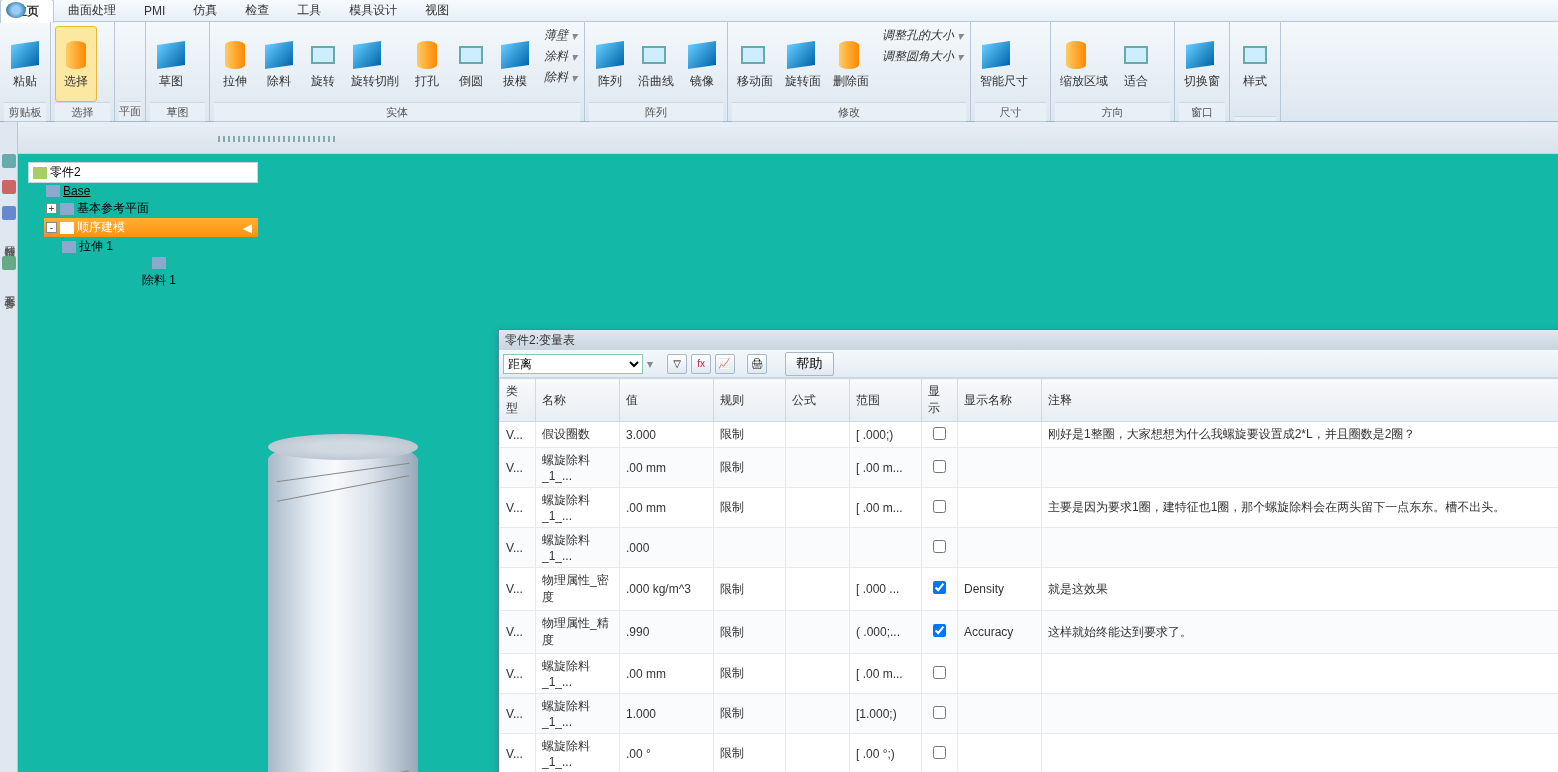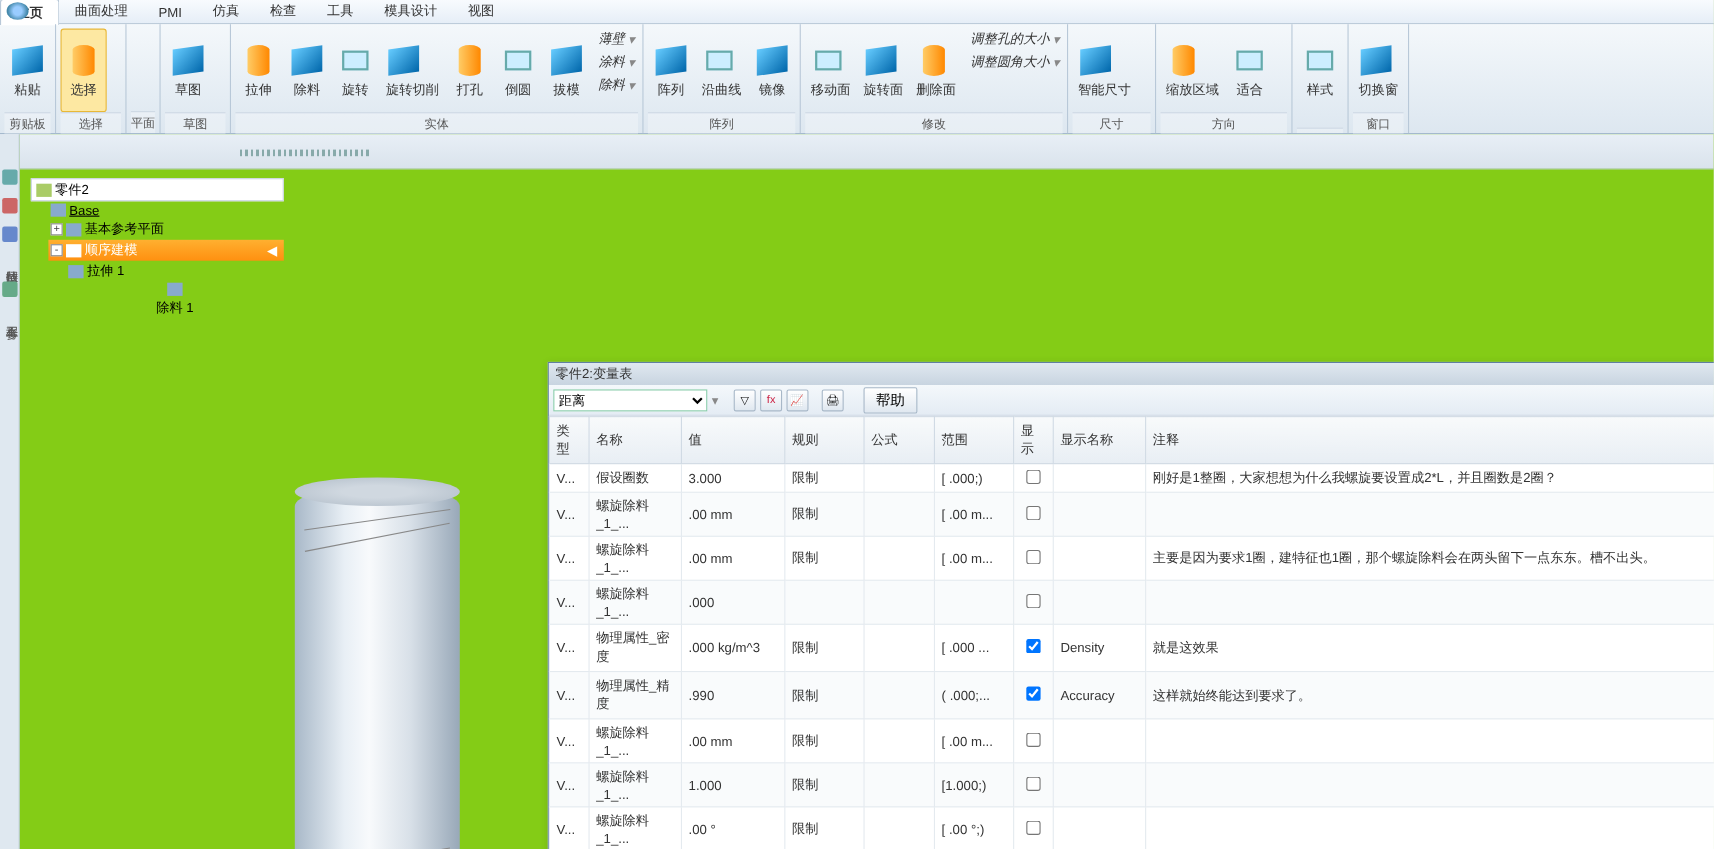--- a/index.html
+++ b/index.html
@@ -19,21 +19,21 @@
 .rbtn .ico { width: 32px; height: 32px; margin-bottom: 4px; display: flex; align-items: center; justify-content: center; }
 .rbtn .lbl { font-size: 12px; color: #333; text-align: center; line-height: 1.1; }
 .ribbon-stack { display: flex; flex-direction: column; gap: 2px; font-style: italic; }
 .ribbon-stack .srow { display: flex; align-items: center; gap: 3px; font-size: 12px; color: #333; padding: 1px 3px; cursor: pointer; }
 
 .workspace { display: flex; height: calc(772px - 122px); position: relative; }
 .left-toolbar { width: 18px; background: #dfe8f0; border-right: 1px solid #b8c8d8; display: flex; flex-direction: column; gap: 8px; padding-top: 30px; }
 .left-toolbar .ticon { width: 14px; height: 14px; margin: 2px auto; background: #6aa; border-radius: 2px; }
 .vert-text { writing-mode: vertical-rl; font-size: 11px; color: #555; margin: 8px 0; }
 
-.viewport { flex: 1; background: #84cc16; position: relative; }
+.viewport { flex: 1; background: #14b8a6; position: relative; }
 .splitter-top { height: 32px; background: linear-gradient(#e8eff6, #dae3ec); border-bottom: 1px solid #c8d4e0; position: relative; }
 .splitter-handle { position: absolute; left: 200px; top: 14px; width: 120px; height: 6px; background: repeating-linear-gradient(90deg, #8aa 0 2px, transparent 2px 5px); }
 
 .tree-panel { position: absolute; left: 10px; top: 40px; width: 230px; }
 .tree-root { display: flex; align-items: center; gap: 3px; background: #fff; border: 1px solid #c8d4e0; padding: 1px 4px; }
 .tree-item { display: flex; align-items: center; gap: 3px; padding: 1px 2px; margin-left: 12px; }
 .tree-item.sel { background: linear-gradient(#ffb030, #ff9010); color: #fff; }
 .tree-exp { width: 11px; height: 11px; border: 1px solid #888; text-align: center; line-height: 9px; font-size: 10px; background: #fff; color: #444; }
 .tree-ico { width: 14px; height: 12px; background: #8ac; display: inline-block; }
 .tree-arrow { color: #fff; margin-left: auto; margin-right: 4px; }
@@ -313,37 +313,37 @@
             <span class="ico sm" style="background:#d8a;display:inline-block;margin-left:2px"></span>
           </div>
         </div>
       </div>
       <div class="ribbon-group-label">方向</div>
     </div>
     <div class="ribbon-group">
       <div class="ribbon-buttons">
         <div class="rbtn big">
           <div class="ico">
+            <div class="i-cube"></div>
+          </div>
+          <div class="lbl">切换窗</div>
+        </div>
+      </div>
+      <div class="ribbon-group-label">窗口</div>
+    </div>
+    <div class="ribbon-group">
+      <div class="ribbon-buttons">
+        <div class="rbtn big">
+          <div class="ico">
             <div class="i-flat"></div>
           </div>
           <div class="lbl">样式</div>
         </div>
       </div>
       <div class="ribbon-group-label"></div>
-    </div>
-    <div class="ribbon-group">
-      <div class="ribbon-buttons">
-        <div class="rbtn big">
-          <div class="ico">
-            <div class="i-cube"></div>
-          </div>
-          <div class="lbl">切换窗</div>
-        </div>
-      </div>
-      <div class="ribbon-group-label">窗口</div>
     </div>
   </div>
 
 <div class="workspace">
   <div class="left-toolbar">
     <div class="ticon"></div>
     <div class="ticon" style="background:#c66"></div>
     <div class="ticon" style="background:#68c"></div>
     <div class="vert-text">特征回放</div>
     <div class="ticon" style="background:#6a8"></div>

